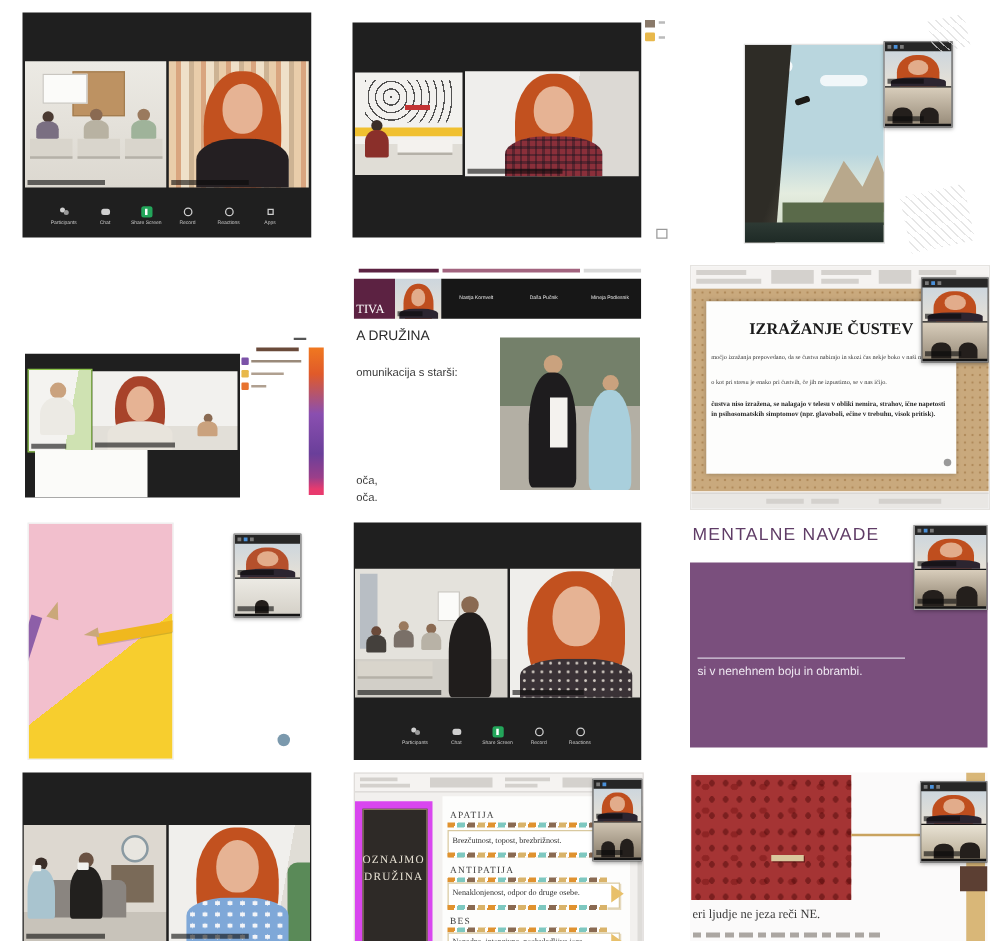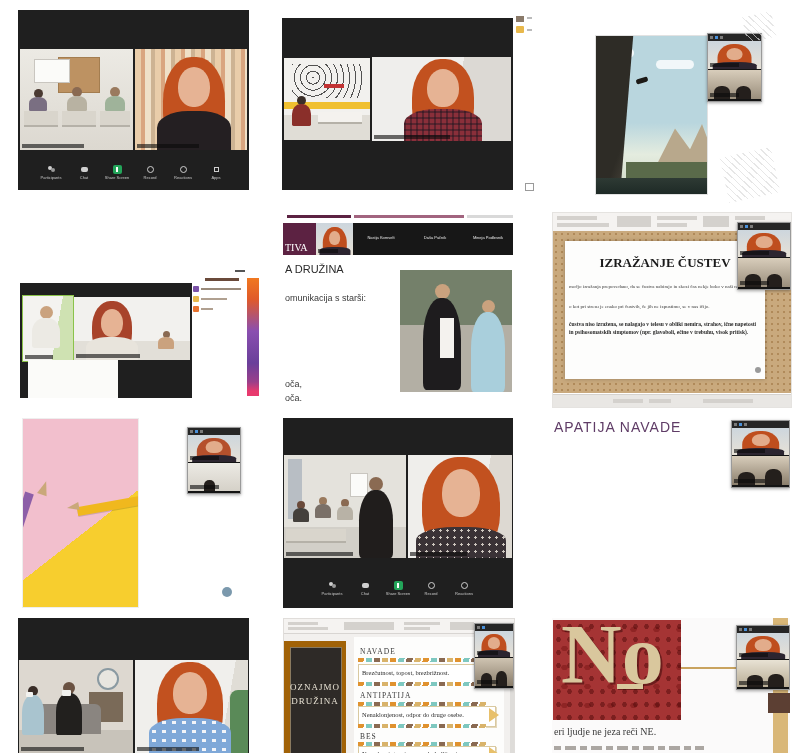--- a/index.html
+++ b/index.html
@@ -362,21 +362,25 @@
           <span class="lb">Record</span>
         </span>
       <span class="zi">
           <span class="g react"></span>
           <span class="lb">Reactions</span>
         </span>
     </div>
   </div>
 
   <div class="cell" style="left:552px;top:415px;width:238px;height:195px;background:#fff">
-    <div style="position:absolute;left:2px;top:4px;font-size:14px;letter-spacing:1px;color:#5f3c66">APATIJA NAVADE</div>
+    <div style="position:absolute;left:2px;top:4px;font-size:14px;letter-spacing:1px;color:#5f3c66">MENTALNE NAVADE</div>
+    <div style="position:absolute;left:-1px;top:35px;width:240px;height:148px;background:#7a4f7d">
+      <span style="position:absolute;left:7px;top:76px;width:166px;height:1px;background:#d8cfe0"></span>
+      <span style="position:absolute;left:7px;top:82px;color:#efe8f2;font-size:9.5px">si v nenehnem boju in obrambi.</span>
+    </div>
     <div class="thumb" style="left:179px;top:5px;width:57px;height:66px">
       <div class="tbar">
           <i></i>
           <i class="blue"></i>
           <i></i>
         </div>
       <div class="ttile mini-woman" style="height:27px">
           <span class="mh"></span>
           <span class="mf"></span>
           <span class="mt"></span>
@@ -418,28 +422,28 @@
 
   <div class="cell" style="left:283px;top:618px;width:230px;height:135px;background:#f2f0ee;border:1px solid #e0ddda">
     <div class="ribbon" style="height:14px">
       <span class="ribseg" style="left:4px;top:3px;width:30px;height:3px"></span>
       <span class="ribseg" style="left:4px;top:8px;width:40px;height:3px"></span>
       <span class="ribseg" style="left:60px;top:3px;width:50px;height:8px"></span>
       <span class="ribseg" style="left:120px;top:3px;width:36px;height:3px"></span>
       <span class="ribseg" style="left:120px;top:8px;width:26px;height:3px"></span>
       <span class="ribseg" style="left:166px;top:3px;width:24px;height:8px"></span>
     </div>
-    <div style="position:absolute;left:0;top:22px;width:62px;height:113px;background:#a16207">
+    <div style="position:absolute;left:0;top:22px;width:62px;height:113px;background:#d946ef">
       <div style="position:absolute;left:6px;top:6px;width:50px;height:107px;background:#2e2a27;border:1px solid #8a7a5f">
         <div class="serif" style="position:absolute;left:-4px;top:34px;width:56px;text-align:center;color:#e8e2d4;font-size:9px;letter-spacing:1px">OZNAJMO</div>
         <div class="serif" style="position:absolute;left:-4px;top:48px;width:56px;text-align:center;color:#e8e2d4;font-size:9px;letter-spacing:1px">DRUŽINA</div>
       </div>
     </div>
     <div style="position:absolute;left:70px;top:18px;width:150px;height:117px;background:#fdfdfc">
-      <span class="serif" style="position:absolute;left:6px;top:10px;font-size:7.5px;letter-spacing:1px;color:#3a3a3a">NAVADE</span>
+      <span class="serif" style="position:absolute;left:6px;top:10px;font-size:7.5px;letter-spacing:1px;color:#3a3a3a">APATIJA</span>
       <span class="dash" style="left:4px;top:21px;width:128px"></span>
       <div class="defbox" style="left:4px;top:27px;width:130px;height:15px;font-size:6.5px;padding:4px 3px 0">Brezčutnost, topost, brezbrižnost.</div>
       <span class="dash" style="left:4px;top:45px;width:128px"></span>
       <span class="serif" style="position:absolute;left:6px;top:54px;font-size:7.5px;letter-spacing:1px;color:#3a3a3a">ANTIPATIJA</span>
       <span class="dash" style="left:4px;top:65px;width:128px"></span>
       <div class="defbox" style="left:4px;top:69px;width:130px;height:15px;font-size:6.5px;padding:4px 3px 0">Nenaklonjenost, odpor do druge osebe.</div>
       <span class="arrowR" style="left:135px;top:71px"></span>
       <span class="dash" style="left:4px;top:87px;width:128px"></span>
       <span class="serif" style="position:absolute;left:6px;top:95px;font-size:7.5px;letter-spacing:1px;color:#3a3a3a">BES</span>
       <span class="dash" style="left:4px;top:105px;width:128px"></span>
@@ -463,21 +467,20 @@
       <div class="ttile mini-room" style="height:28px;margin-top:1px;background:linear-gradient(#cfc4b2,#8a7e6c)">
           <span class="s" style="left:15%"></span>
           <span class="s" style="left:55%;height:55%"></span>
           <span class="nstrip"></span>
         </div>
     </div>
   </div>
 
   <div class="cell" style="left:552px;top:618px;width:238px;height:135px;background:#fbfafa">
     <div class="grunge" style="position:absolute;left:1px;top:2px;width:128px;height:100px;overflow:hidden">
-      <span class="serif" style="position:absolute;left:8px;top:-14px;font-size:84px;font-weight:bold;color:#d9c79d;text-shadow:2px 2px 0 rgba(40,0,0,.45)">No</span>
       <span style="position:absolute;left:64px;top:64px;width:26px;height:5px;background:#d9c79d;box-shadow:1px 1px 0 rgba(40,0,0,.45)"></span>
     </div>
     <span style="position:absolute;left:129px;top:49px;width:58px;height:2px;background:#c9a35f"></span>
     <span style="position:absolute;left:221px;top:0;width:15px;height:135px;background:#d9b778"></span>
     <span style="position:absolute;left:216px;top:75px;width:22px;height:20px;background:#5c3f33"></span>
     <div class="thumb" style="left:184px;top:7px;width:52px;height:63px">
       <div class="tbar">
           <i></i>
           <i class="blue"></i>
           <i></i>

